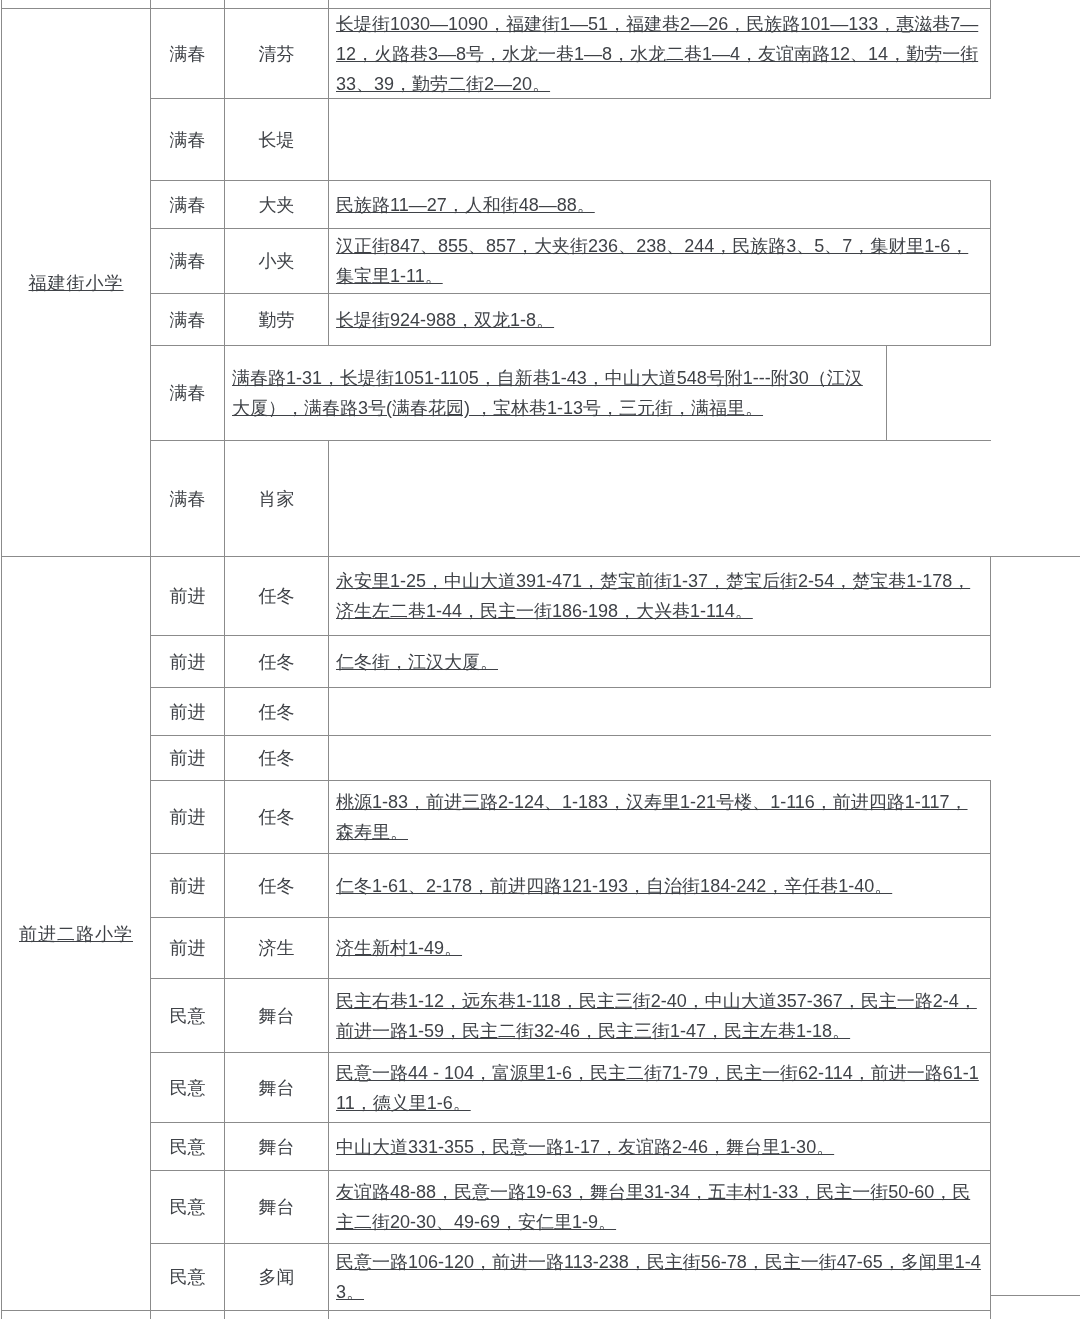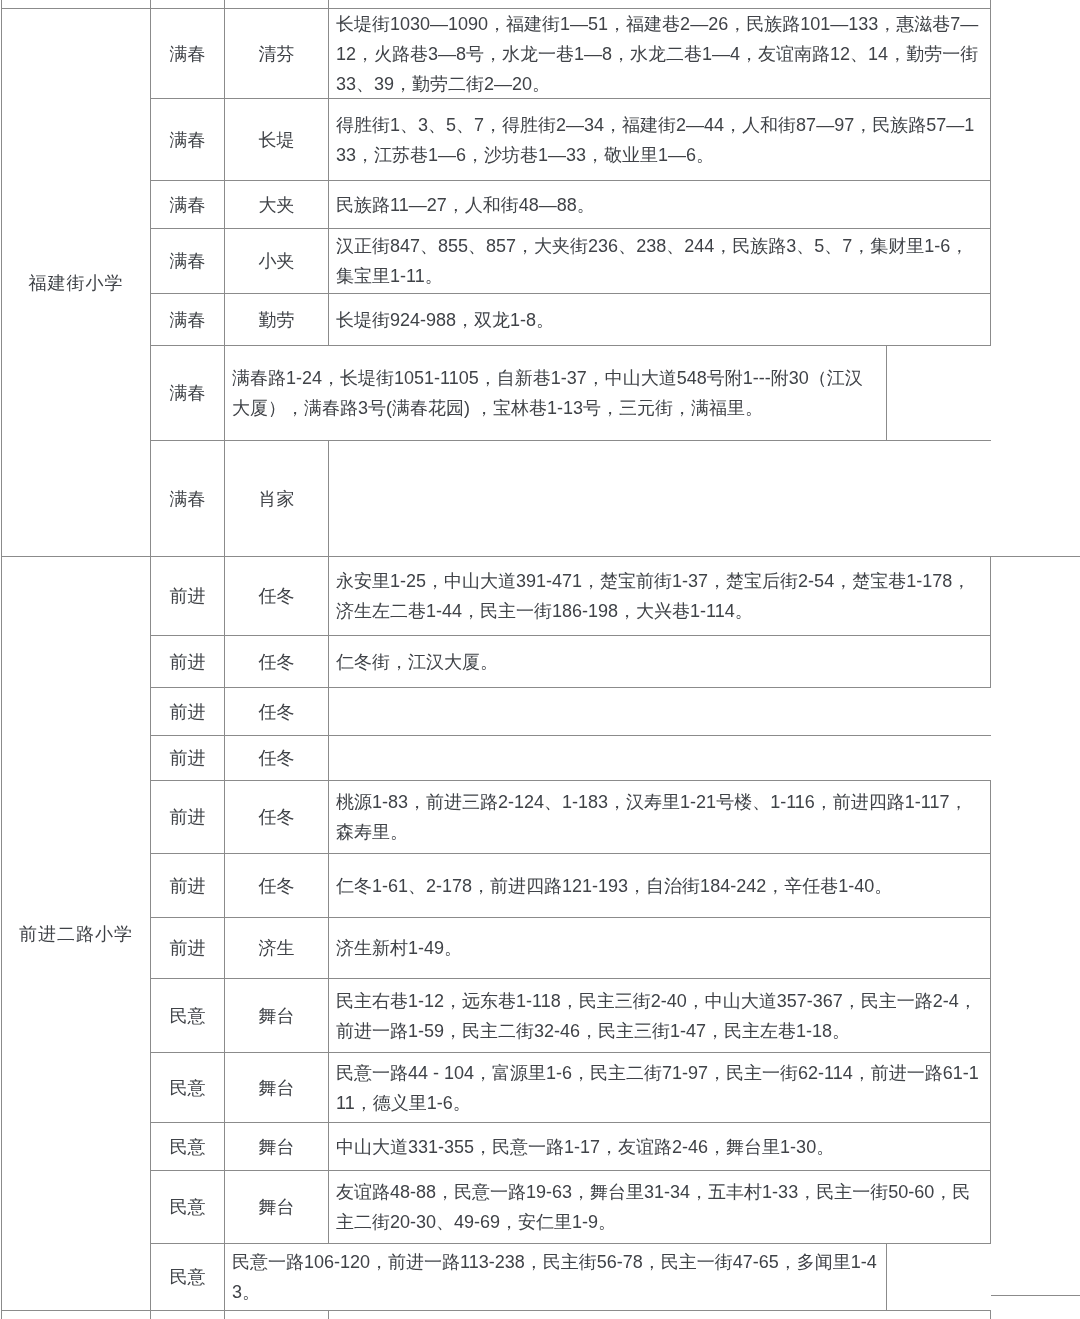--- a/index.html
+++ b/index.html
@@ -29,35 +29,36 @@
   .strip-bottom{height:8px;}
   .strip .sc1{width:149px;border-right:1px solid var(--border);}
   .strip .sc2{width:74px;border-right:1px solid var(--border);}
   .strip .sc3{width:104px;border-right:1px solid var(--border);}
   .strip .sc4{width:662px;border-right:1px solid var(--border);}
   
   .section{display:flex;width:989px;border-bottom:1px solid var(--border);}
   .school{
     width:149px;border-right:1px solid var(--border);
     display:flex;align-items:center;justify-content:center;
-    text-align:center;letter-spacing:1px;
+    text-align:center;letter-spacing:1px;text-decoration:underline;
   }
   .rows{width:840px;display:flex;flex-direction:column;}
   .row{display:flex;width:840px;border-bottom:1px solid var(--border);}
   .row.last{border-bottom:none;}
   .cell{display:flex;align-items:center;}
   .street{width:74px;border-right:1px solid var(--border);justify-content:center;}
   .committee{width:104px;border-right:1px solid var(--border);justify-content:center;}
   .addresses{
     width:662px;border-right:1px solid var(--border);
     justify-content:flex-start;
     padding:4px 9px 4px 7px;
     line-height:30px;
     text-align:left;
     word-break:break-all;
+    text-decoration:underline;
   }
   
   .notes-line{position:absolute;left:989px;width:90px;height:1px;background:var(--border);}
 </style>
 </head>
 <body>
 
 <div class="page">
   <div class="table">
     <div class="main">
@@ -74,40 +75,39 @@
             <div class="school cell">福建街小学</div>
             <div class="rows">
               <div class="row" style="height: 90px;">
                 <div class="cell street">满春</div>
                 <div class="cell committee">清芬</div>
                 <div class="cell addresses">长堤街1030—1090，福建街1—51，福建巷2—26，民族路101—133，惠滋巷7—12，火路巷3—8号，水龙一巷1—8，水龙二巷1—4，友谊南路12、14，勤劳一街33、39，勤劳二街2—20。</div>
               </div>
               <div class="row" style="height: 82px;">
                 <div class="cell street">满春</div>
                 <div class="cell committee">长堤</div>
-                <div class="cell addresses">得胜街1、3、5、7，得胜街2—34，福建街2—44，人和街87—97，民族路57—133，江苏巷1—6，沙坊巷1—33，敬业里1—6。</div>
               </div>
               <div class="row" style="height: 48px;">
                 <div class="cell street">满春</div>
                 <div class="cell committee">大夹</div>
                 <div class="cell addresses">民族路11—27，人和街48—88。</div>
               </div>
               <div class="row" style="height: 65px;">
                 <div class="cell street">满春</div>
                 <div class="cell committee">小夹</div>
                 <div class="cell addresses">汉正街847、855、857，大夹街236、238、244，民族路3、5、7，集财里1-6，集宝里1-11。</div>
               </div>
               <div class="row" style="height: 52px;">
                 <div class="cell street">满春</div>
                 <div class="cell committee">勤劳</div>
                 <div class="cell addresses">长堤街924-988，双龙1-8。</div>
               </div>
               <div class="row" style="height: 95px;">
                 <div class="cell street">满春</div>
-                <div class="cell addresses">满春路1-24，长堤街1051-1105，自新巷1-37，中山大道548号附1---附30（江汉大厦），满春路3号(满春花园) ，宝林巷1-13号，三元街，满福里。</div>
+                <div class="cell addresses">满春路1-31，长堤街1051-1105，自新巷1-43，中山大道548号附1---附30（江汉大厦），满春路3号(满春花园) ，宝林巷1-13号，三元街，满福里。</div>
               </div>
               <div class="row last" style="height: 115px;">
                 <div class="cell street">满春</div>
                 <div class="cell committee">肖家</div>
               </div>
             </div>
           </div>
           <div class="section">
             <div class="school cell">前进二路小学</div>
             <div class="rows">
@@ -145,34 +145,35 @@
                 <div class="cell addresses">济生新村1-49。</div>
               </div>
               <div class="row" style="height: 74px;">
                 <div class="cell street">民意</div>
                 <div class="cell committee">舞台</div>
                 <div class="cell addresses">民主右巷1-12，远东巷1-118，民主三街2-40，中山大道357-367，民主一路2-4，前进一路1-59，民主二街32-46，民主三街1-47，民主左巷1-18。</div>
               </div>
               <div class="row" style="height: 70px;">
                 <div class="cell street">民意</div>
                 <div class="cell committee">舞台</div>
-                <div class="cell addresses">民意一路44 - 104，富源里1-6，民主二街71-97，民主一街62-114，前进一路61-111，德义里1-6。</div>
+                <div class="cell addresses">民意一路44 - 104，富源里1-6，民主二街71-79，民主一街62-114，前进一路61-111，德义里1-6。</div>
               </div>
               <div class="row" style="height: 48px;">
                 <div class="cell street">民意</div>
                 <div class="cell committee">舞台</div>
                 <div class="cell addresses">中山大道331-355，民意一路1-17，友谊路2-46，舞台里1-30。</div>
               </div>
               <div class="row" style="height: 73px;">
                 <div class="cell street">民意</div>
                 <div class="cell committee">舞台</div>
                 <div class="cell addresses">友谊路48-88，民意一路19-63，舞台里31-34，五丰村1-33，民主一街50-60，民主二街20-30、49-69，安仁里1-9。</div>
               </div>
               <div class="row last" style="height: 66px;">
                 <div class="cell street">民意</div>
+                <div class="cell committee">多闻</div>
                 <div class="cell addresses">民意一路106-120，前进一路113-238，民主街56-78，民主一街47-65，多闻里1-43。</div>
               </div>
             </div>
           </div>
         </div>
 
       <div class="strip strip-bottom">
         <div class="sc1"></div>
         <div class="sc2"></div>
         <div class="sc3"></div>

